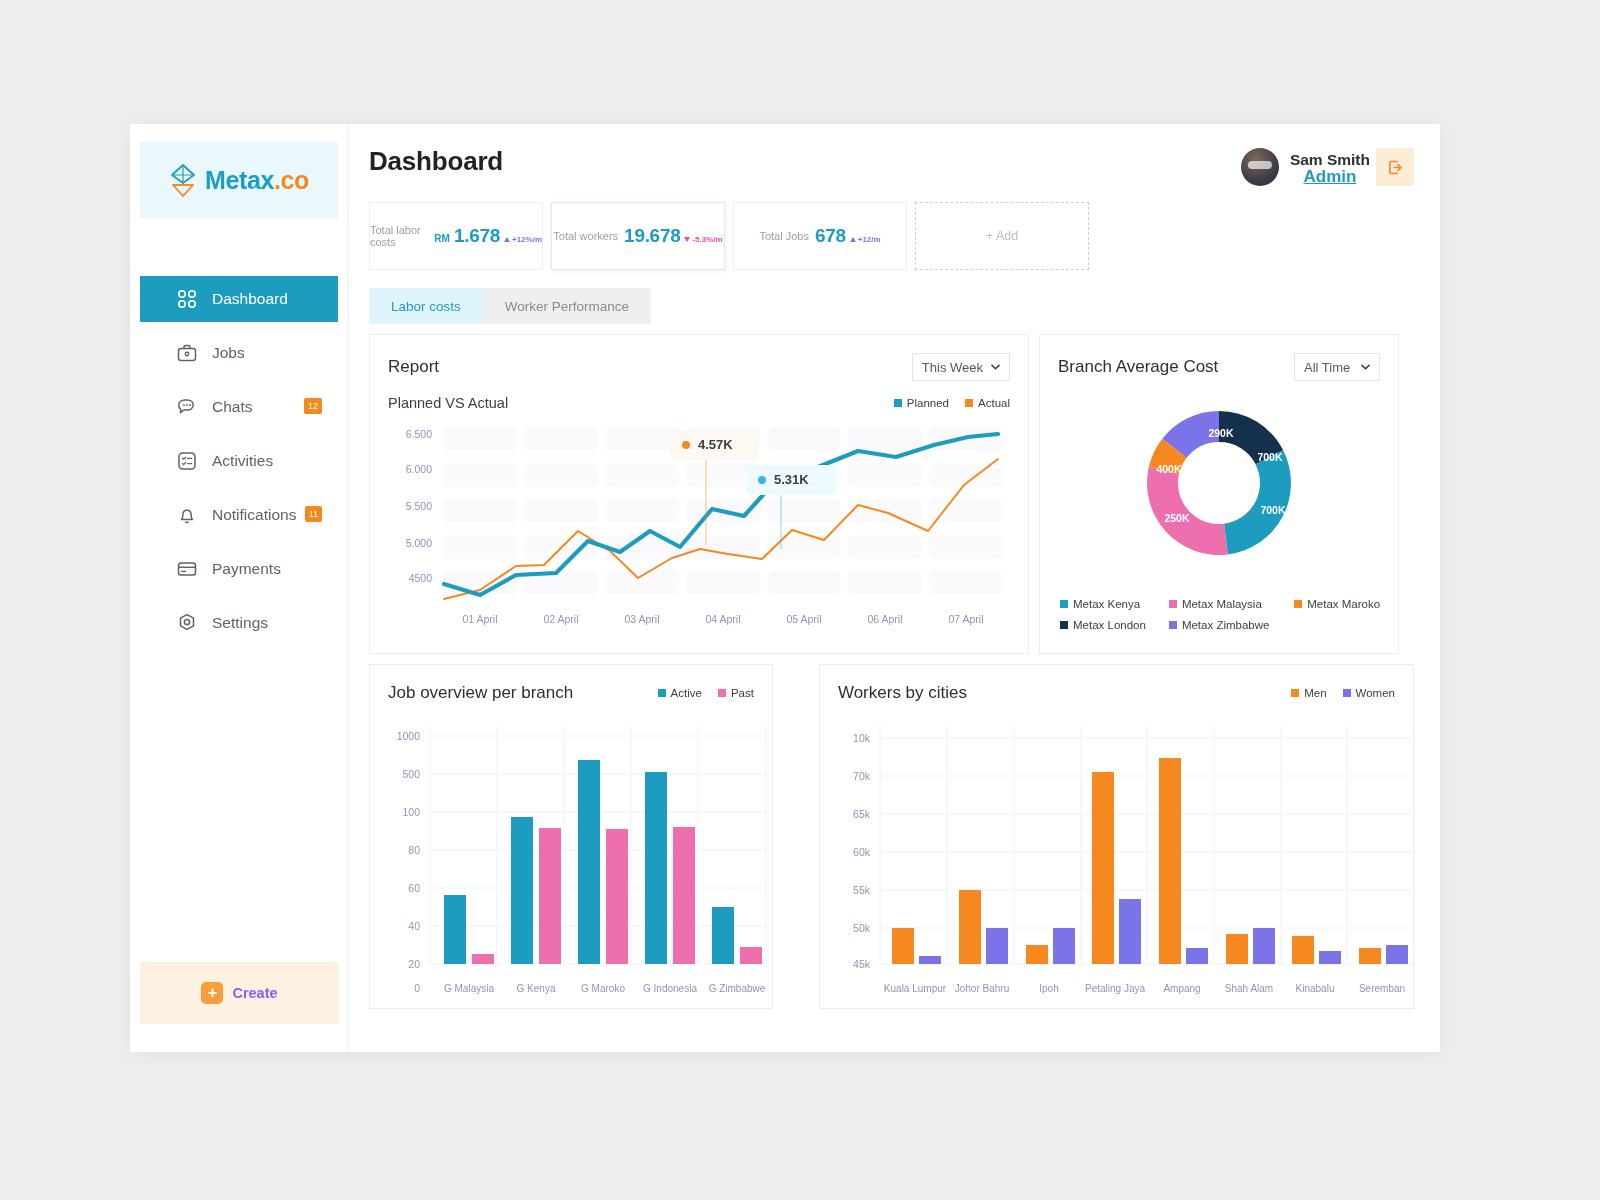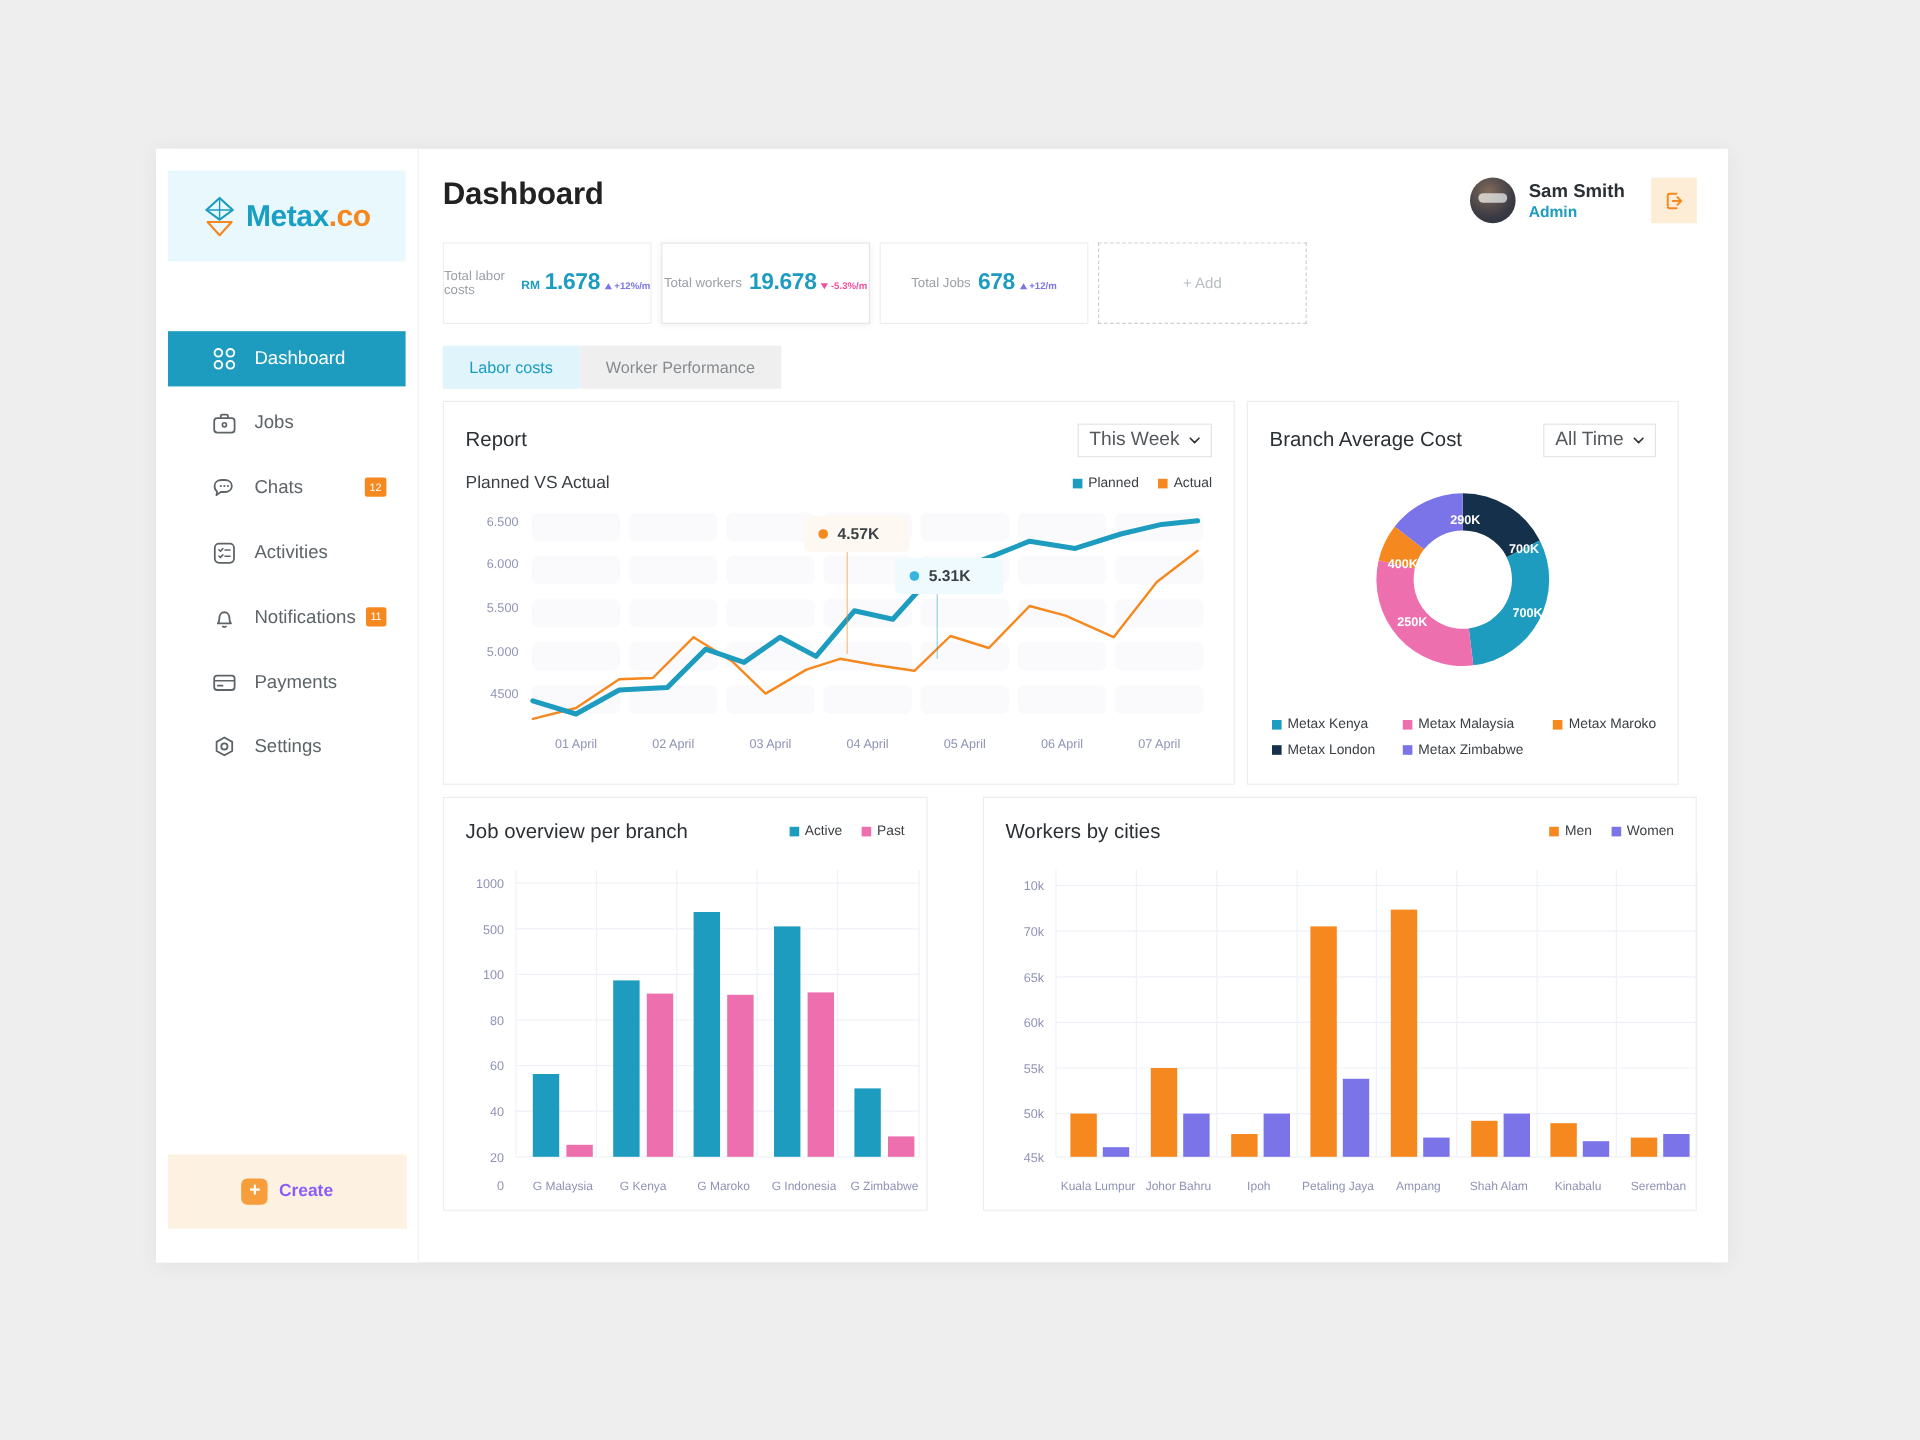--- a/index.html
+++ b/index.html
@@ -70,35 +70,35 @@
     background: #f79d3c; color: #fff;
     font-size: 16px; line-height: 21px; text-align: center; font-weight: bold;
   }
   .create-label { color: #8b5cf6; font-size: 14.5px; font-weight: bold; }
 
   
   .main { flex: 1; position: relative; padding: 22px 26px 0 20px; overflow: hidden; }
 
   .topbar { display: flex; align-items: flex-start; justify-content: space-between; }
   .page-title { font-size: 26px; font-weight: bold; color: #222; letter-spacing: -0.2px; }
-  .user-area { display: flex; align-items: center; gap: 22px; margin-top: 2px; }
+  .user-area { display: flex; align-items: center; gap: 6px; margin-top: 2px; text-align: center; }
   .user-chip { display: flex; align-items: center; gap: 11px; cursor: pointer; }
   .avatar {
     width: 38px; height: 38px; border-radius: 50%;
     background: radial-gradient(circle at 40% 30%, #7f6a5a 0%, #3d3b44 60%, #22323c 100%);
     position: relative; overflow: hidden; flex: none;
   }
   .avatar:after {
     content: ""; position: absolute; left: 7px; top: 13px;
     width: 24px; height: 8px; border-radius: 4px;
     background: linear-gradient(90deg,#e8e0d8,#cfd6da);
     opacity: .85;
   }
   .user-name { font-size: 15.5px; font-weight: bold; color: #2b3034; line-height: 19px; }
-  .user-role { font-size: 13px; color: #1d9cc0; font-weight: bold; line-height: 16px; }
+  .user-role { font-size: 17px; color: #1d9cc0; font-weight: bold; line-height: 16px; text-decoration: underline; }
   .logout-btn {
     width: 38px; height: 38px; background: #fdecd6;
     display: flex; align-items: center; justify-content: center;
     cursor: pointer;
   }
 
   
   .stats { display: flex; gap: 8px; margin-top: 16px; }
   .stat-card {
     width: 174px; height: 68px;
@@ -136,21 +136,21 @@
 
   
   .row { display: flex; gap: 10px; margin-top: 10px; }
   .panel { background: #fff; border: 1px solid #ededed; position: relative; }
   .panel-head { display: flex; align-items: center; justify-content: space-between; padding: 18px 18px 0 18px; }
   .panel-title { font-size: 17px; color: #2b3034; }
   .dropdown {
     border: 1px solid #e4e4e4; background: #fff;
     height: 28px; min-width: 86px; padding: 0 9px;
     display: flex; align-items: center; justify-content: space-between; gap: 8px;
-    font-size: 16px; color: #55595d; cursor: pointer;
+    font-size: 13px; color: #55595d; cursor: pointer;
   }
   .chev { width: 9px; height: 6px; flex: none; }
 
   .legend { display: flex; align-items: center; gap: 16px; }
   .legend-item { display: flex; align-items: center; gap: 5px; font-size: 11.5px; color: #3b4044; }
   .swatch { width: 8px; height: 8px; flex: none; }
 
   
   .report { width: 660px; height: 320px; }
   .report-sub { display: flex; align-items: center; justify-content: space-between; padding: 14px 18px 0 18px; }

